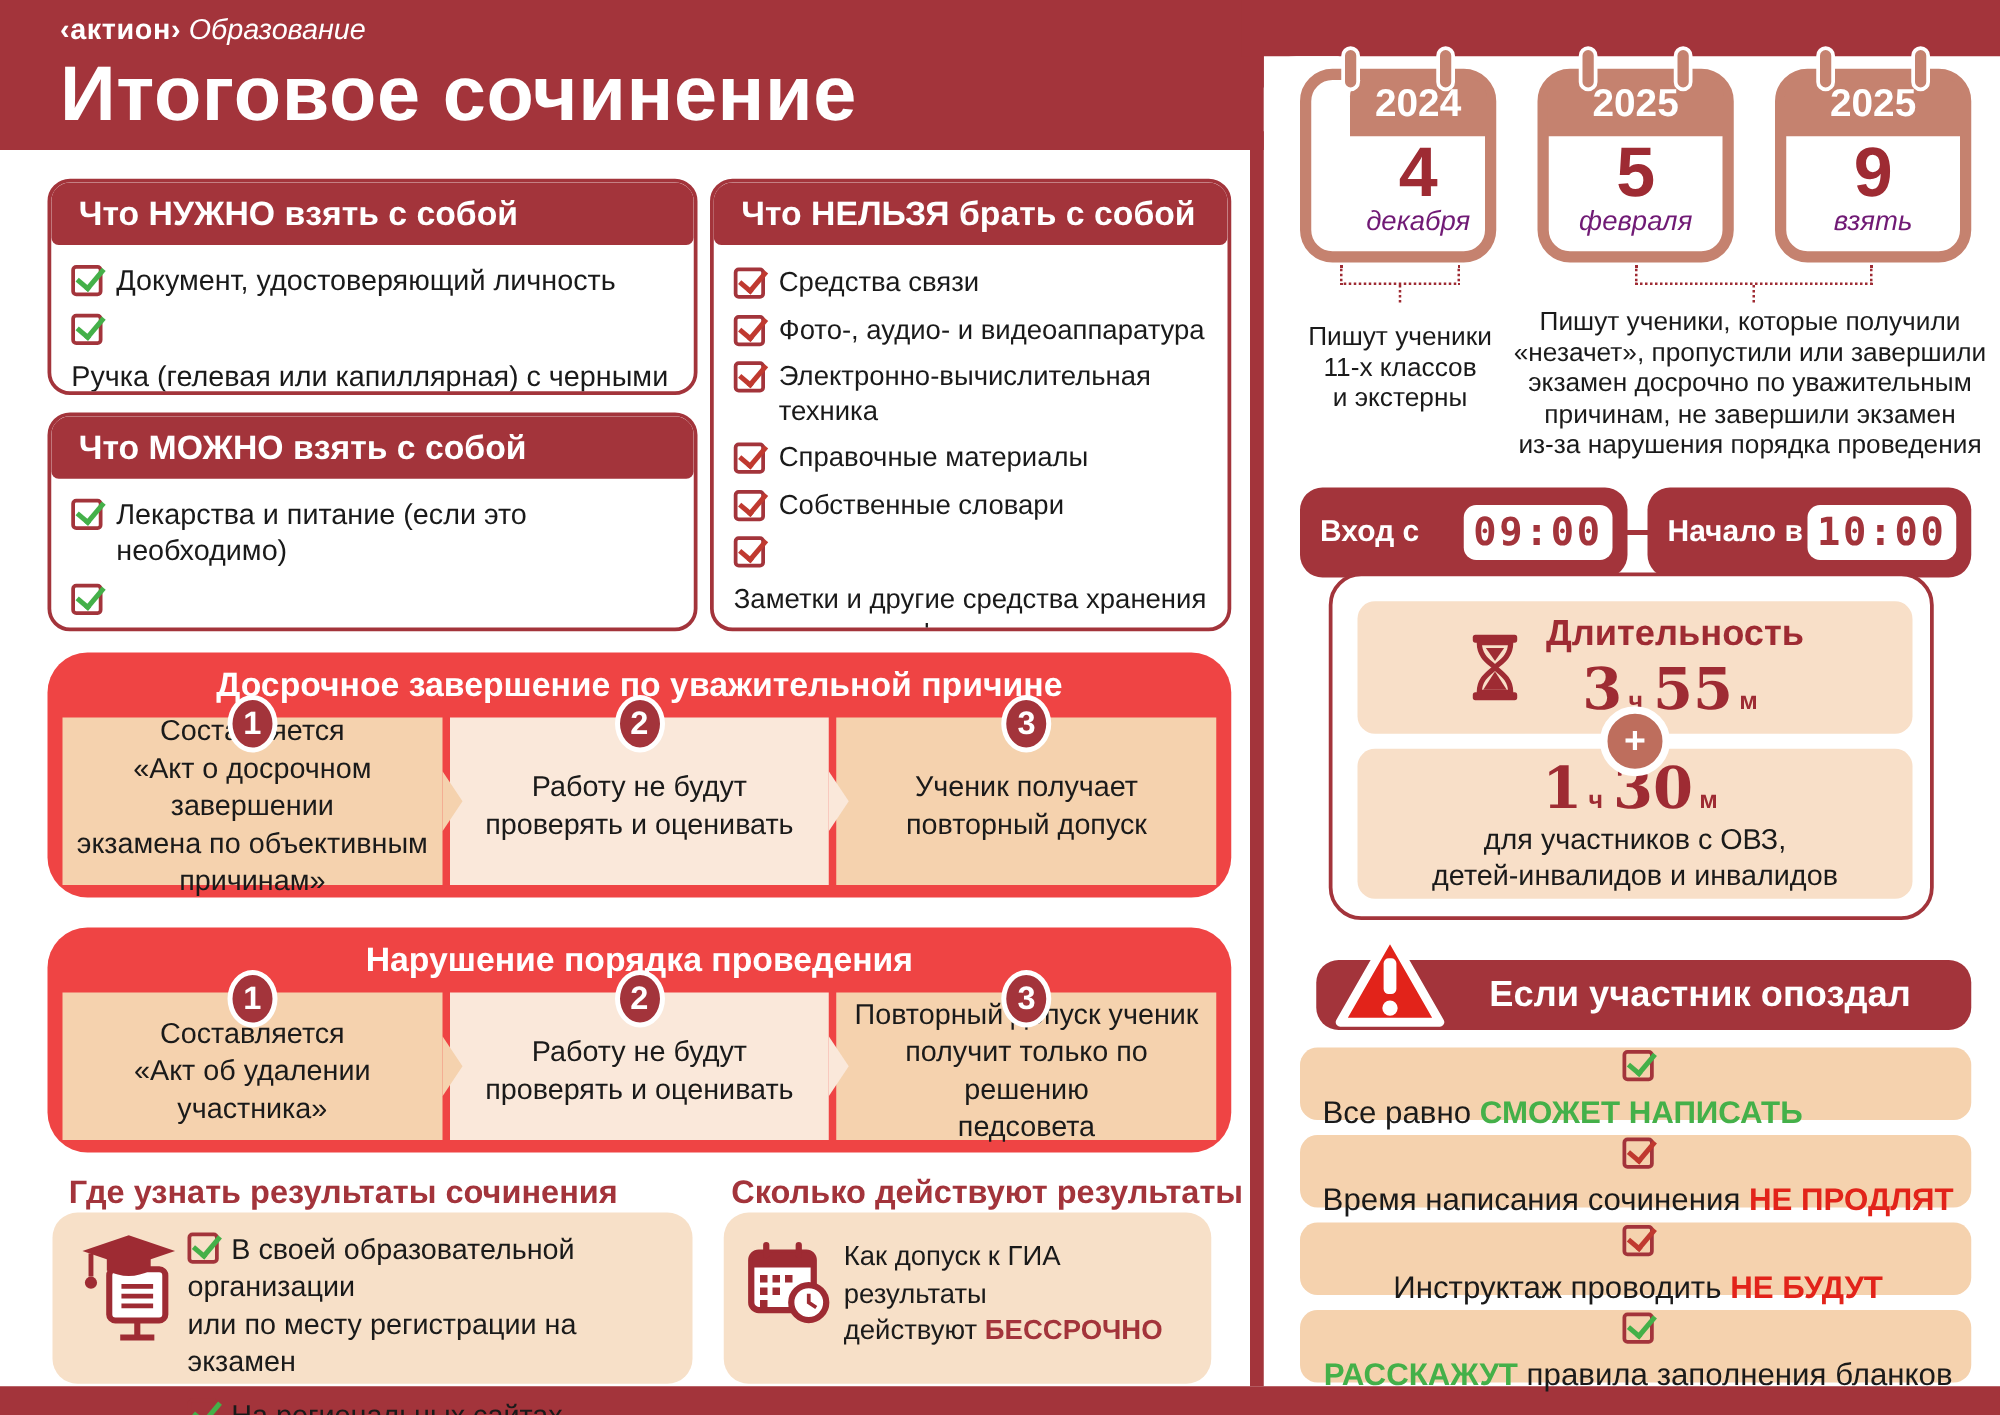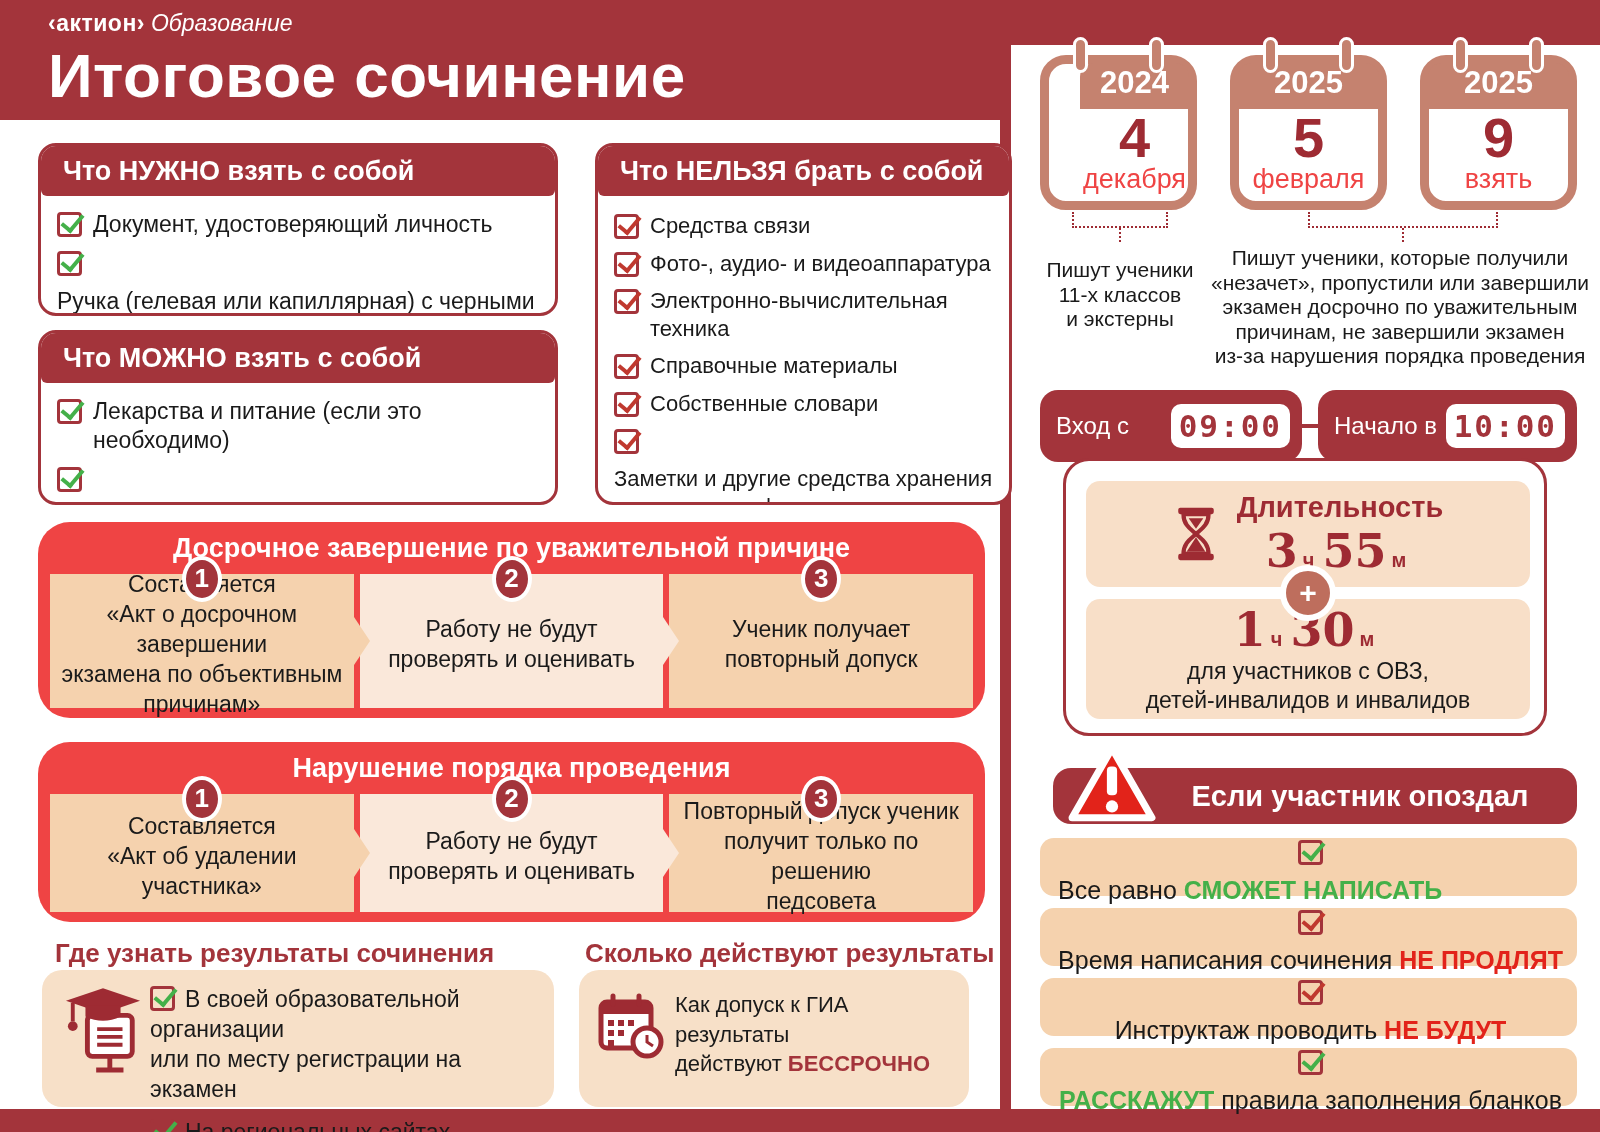--- a/index.html
+++ b/index.html
@@ -58,31 +58,31 @@
   .res-item { font-size:23px; line-height:1.3; margin-bottom:12px; }
   .res-item .cb { display:inline-block; vertical-align:-4px; margin-right:10px; }
   .accent-dark { color:#A3343B; font-weight:bold; }
 
   
   .cal { position:absolute; width:157px; height:155px; border:9px solid #C5826F; border-radius:26px;
          background:#fff; text-align:center; }
   .cal-year { background:#C5826F; color:#fff; font-size:31px; font-weight:bold; padding:2px 0 8px;
               margin:-1px; border-radius:14px 14px 0 0; }
   .cal-day { color:#9E2B33; font-size:56px; font-weight:bold; line-height:1.0; margin-top:2px; }
-  .cal-month { color:#ef4444; font-size:27px; margin-top:-2px; }
+  .cal-month { color:#701a75; font-size:22px; margin-top:-2px;font-style:italic; }
   .ring { position:absolute; top:-27px; width:15px; height:36px; background:#C5826F;
           border:3px solid #fff; border-radius:8px; }
   .bracket { border-left:2px dotted #9E2B33; border-right:2px dotted #9E2B33; border-bottom:2px dotted #9E2B33; }
   .stub { border-left:2px dotted #9E2B33; }
   .cal-note { font-size:21px; line-height:1.17; text-align:center; }
 
   
   .pill { background:#A3343B; border-radius:18px; height:72px; display:flex; align-items:center;
           justify-content:space-between; padding:0 12px 0 16px; }
-  .pill-label { color:#fff; font-size:24px; font-weight:normal; }
+  .pill-label { color:#fff; font-size:24px; font-weight:bold; }
   .clock { background:#fff; border-radius:10px; padding:4px 8px; font-family:"DejaVu Sans Mono",monospace;
            font-weight:bold; font-size:31px; color:#A3343B; letter-spacing:2px; }
   .pill-link { background:#A3343B; }
   .dur-card { border:3px solid #A3343B; border-radius:26px; background:#fff; }
   .dur-box { position:absolute; left:20px; width:444px; background:#F8DFC8; border-radius:14px;
              display:flex; align-items:center; justify-content:center; text-align:center; }
   .dur-title { color:#9E2B33; font-size:29px; font-weight:bold; }
   .dur-num { font-family:"DejaVu Serif",serif; font-weight:bold; font-size:46px; color:#9E2B33; }
   .dur-unit { font-size:20px; font-weight:bold; color:#9E2B33; margin:0 8px 0 5px; }
   .dur-line { display:flex; align-items:baseline; justify-content:center; }
@@ -139,21 +139,21 @@
         <span class="pre fs23">Лекарства и питание (если это необходимо)</span>
       </div>
       <div class="chk-item">
         <span class="cb cb-green"></span>
         <span class="pre fs23">Специальные технические средства (для участ-
 ников с ОВЗ, детей-инвалидов и инвалидов)</span>
       </div>
     </div>
   </div>
 
-  <div class="abs listbox" style="left:568px; top:143px; width:417px; height:362px;margin-left:27px;">
+  <div class="abs listbox" style="left:568px; top:143px; width:417px; height:362px;">
     <div class="listbox-head">Что НЕЛЬЗЯ брать с собой</div>
     <div class="listbox-body" style="padding-top:16px;">
       <div class="chk-item">
           <span class="cb cb-red"></span>
           <span class="pre fs22">Средства связи</span>
         </div>
       <div class="chk-item">
           <span class="cb cb-red"></span>
           <span class="pre fs22">Фото-, аудио- и видеоаппаратура</span>
         </div>

